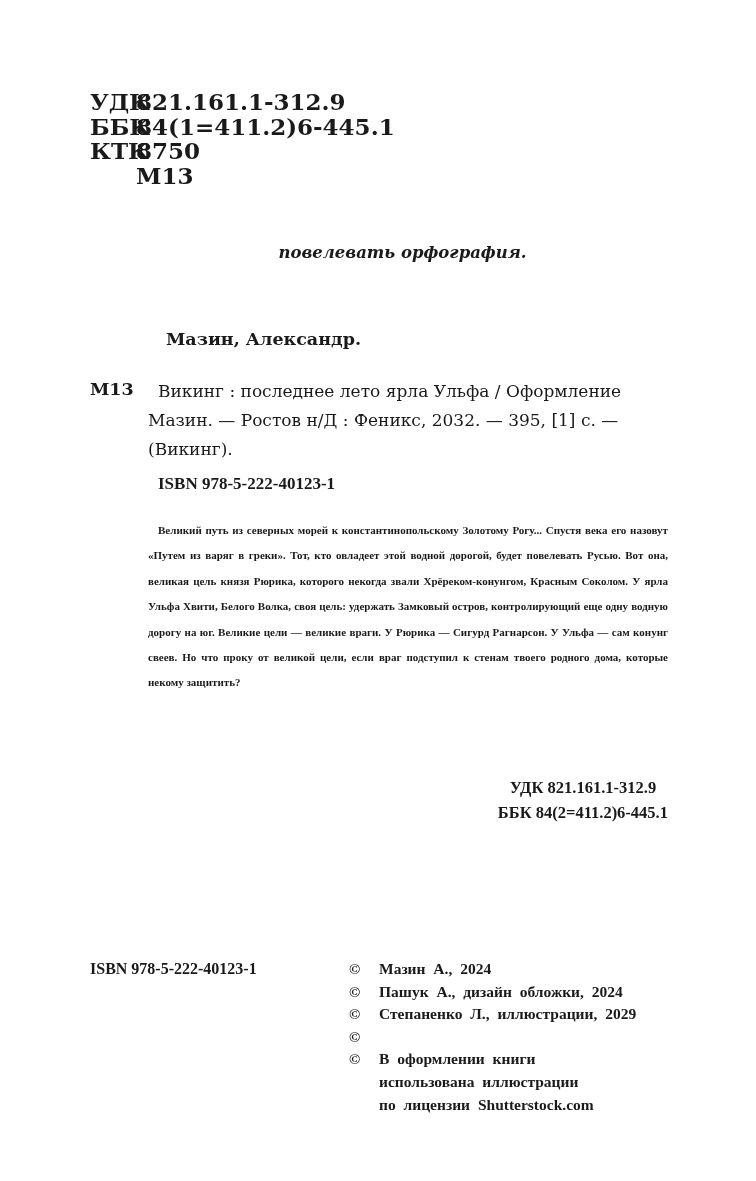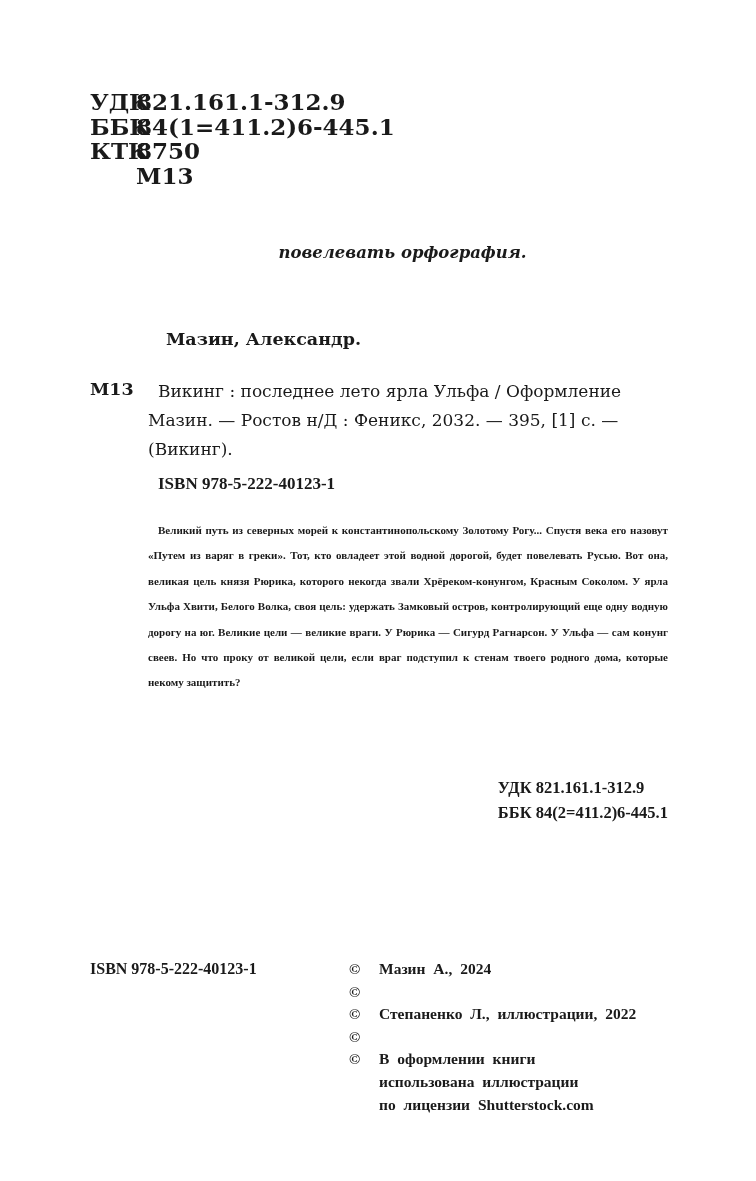--- a/index.html
+++ b/index.html
@@ -24,21 +24,21 @@
     left: 158px; top: 377px; width: 512px; font-size: 17px; line-height: 29px;
     text-indent: 0;
   }
   .biblio .cont { display: block; margin-left: -10px; }
   .isbn-main { left: 158px; top: 474px; font-size: 17px; font-family: "Liberation Serif", serif; font-weight: bold; }
   .annot {
     left: 148px; top: 518px; width: 520px; font-size: 11px; line-height: 25.4px;
     text-align: justify; text-indent: 10px; font-weight: bold;
     font-family: "Liberation Serif", serif;
   }
-  .codes-r { right: 88px; top: 775px; text-align: left; font-size: 16.5px; line-height: 25px; font-weight: bold; font-family: "Liberation Serif", serif; }
+  .codes-r { right: 88px; top: 775px; text-align: center; font-size: 16.5px; line-height: 25px; font-weight: bold; font-family: "Liberation Serif", serif; }
   .isbn-bottom { left: 90px; top: 960px; font-size: 16px; font-weight: bold; font-family: "Liberation Serif", serif; }
   .copyrights { left: 349px; top: 958px; font-size: 15.5px; line-height: 22.6px; font-family: "Liberation Serif", serif; font-weight: bold; }
   .copyrights .cr { display: flex; }
   .copyrights .sym { width: 30px; flex: none; font-size: 15px; }
   .copyrights .txt { word-spacing: 4px; }
   .copyrights .cont { padding-left: 30px; word-spacing: 4px; }
 </style>
 </head>
 <body>
 
@@ -81,24 +81,25 @@
 
 <div class="abs isbn-bottom">ISBN 978-5-222-40123-1</div>
 
 <div class="abs copyrights">
   <div class="cr">
     <span class="sym">©</span>
     <span class="txt">Мазин А., 2024</span>
   </div>
   <div class="cr">
     <span class="sym">©</span>
+    <span class="txt">Пашук А., дизайн обложки, 2024</span>
   </div>
   <div class="cr">
     <span class="sym">©</span>
-    <span class="txt">Степаненко Л., иллюстрации, 2022</span>
+    <span class="txt">Степаненко Л., иллюстрации, 2029</span>
   </div>
   <div class="cr">
     <span class="sym">©</span>
   </div>
   <div class="cr">
     <span class="sym">©</span>
     <span class="txt">В оформлении книги</span>
   </div>
   <div class="cont">использована иллюстрации</div>
   <div class="cont">по лицензии Shutterstock.com</div>

